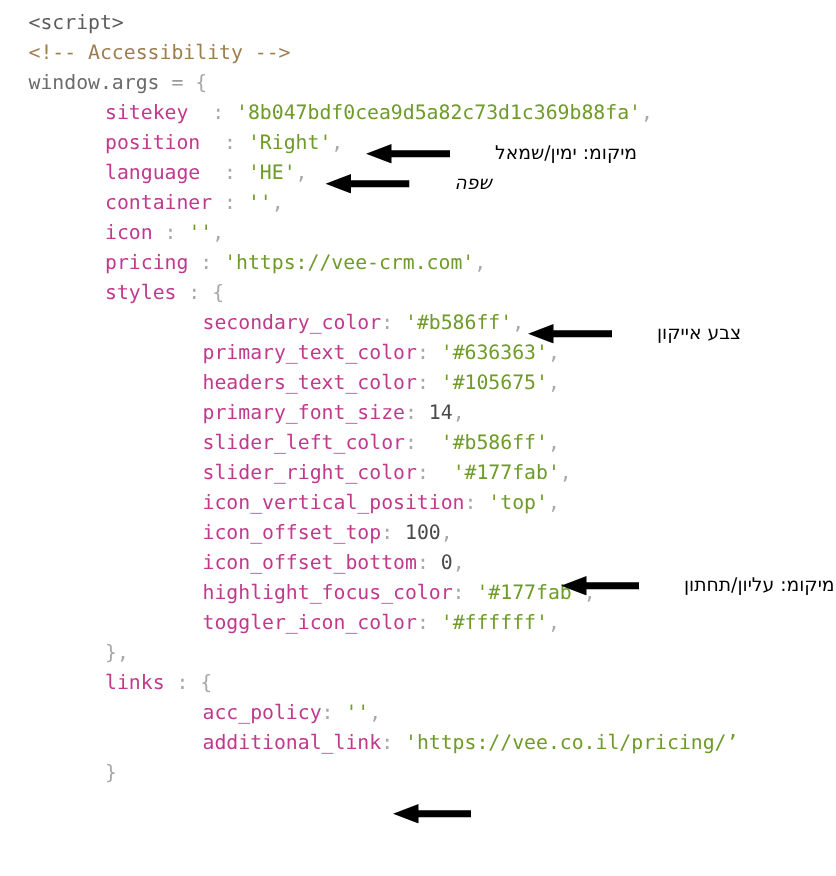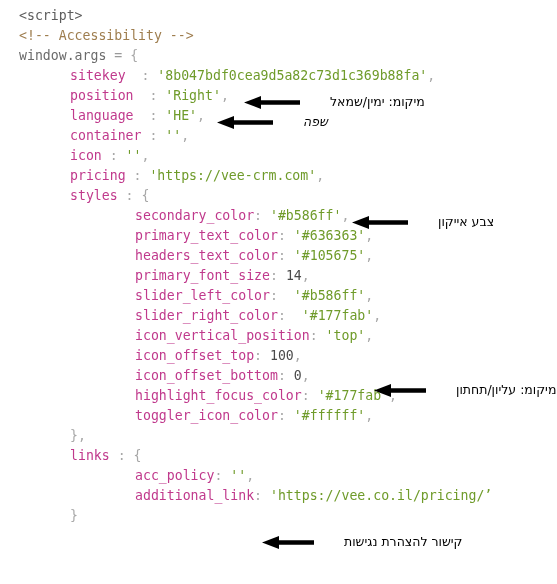--- a/index.html
+++ b/index.html
@@ -115,16 +115,15 @@
       <div class="annotation" style="left: 374px; top: 380px;">
         <svg width="52" height="13" viewBox="0 0 52 13" class="arrow-icon">
           <path d="M0 6.5 L17 0 L17 4.2 L52 4.2 L52 8.8 L17 8.8 L17 13 Z" fill="#000000"></path>
         </svg>
         <span class="annotation-label">מיקומ: עליון/תחתון</span>
       </div>
       <div class="annotation" style="left: 262px; top: 532px;">
         <svg width="52" height="13" viewBox="0 0 52 13" class="arrow-icon">
           <path d="M0 6.5 L17 0 L17 4.2 L52 4.2 L52 8.8 L17 8.8 L17 13 Z" fill="#000000"></path>
         </svg>
-        <span class="annotation-label">קישור להצהרת נגישות</span>
       </div>
     </div>
 </div>
 
 </body></html>

